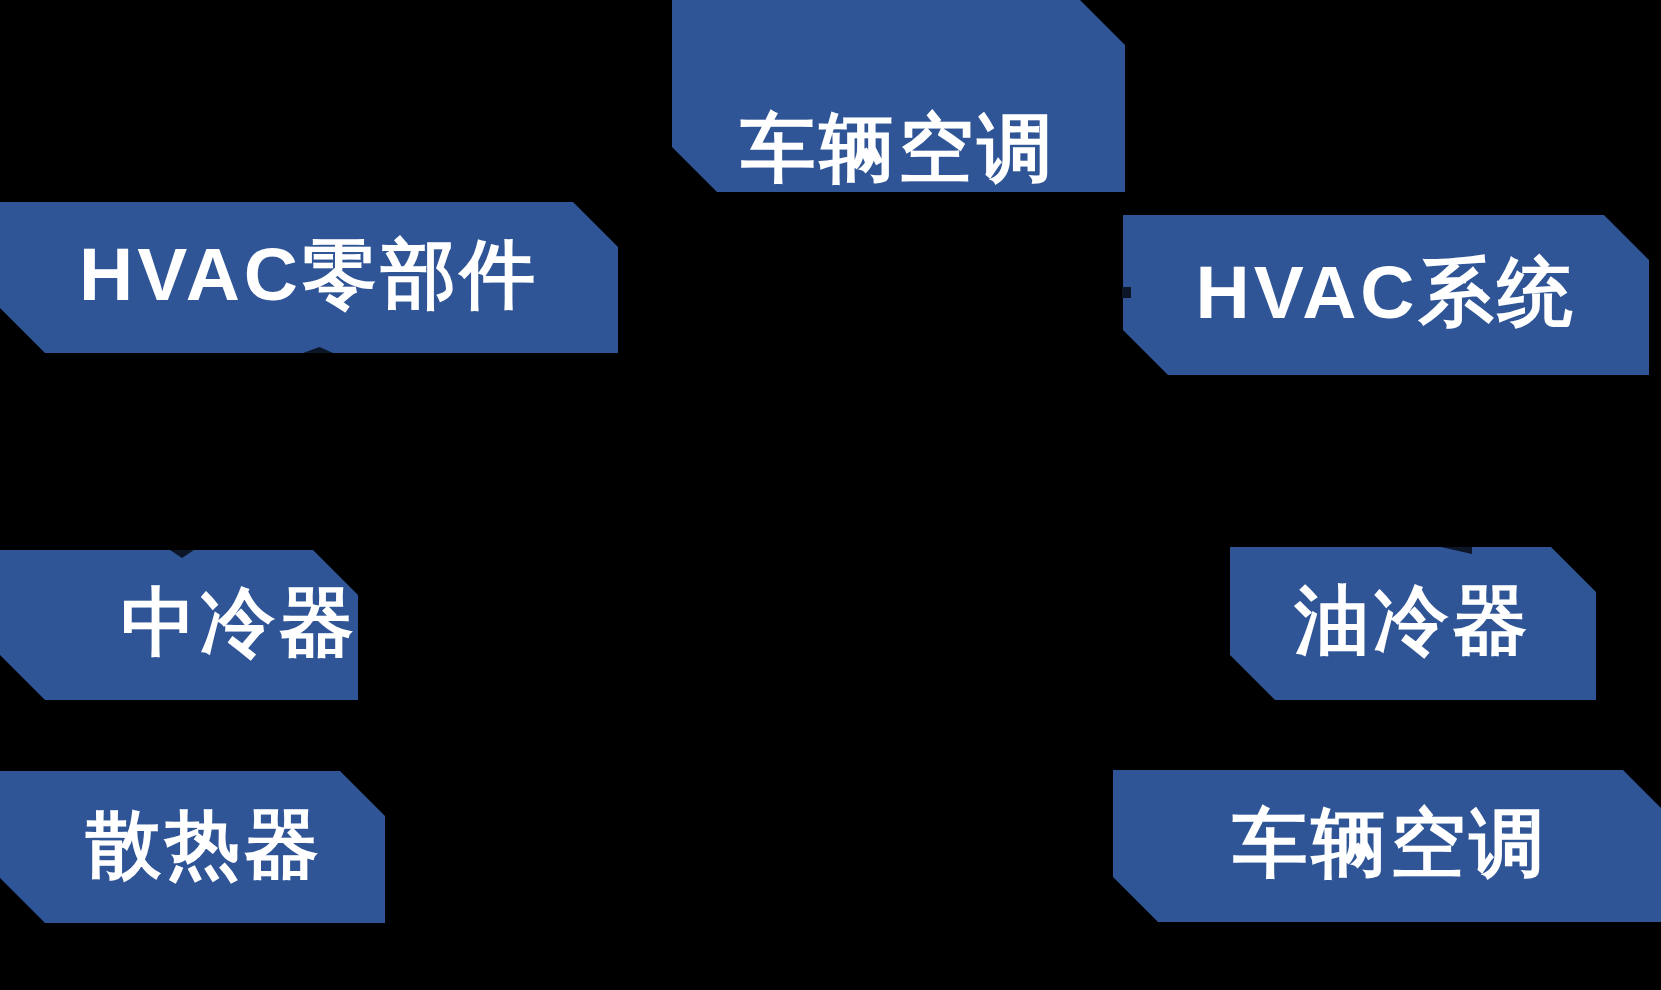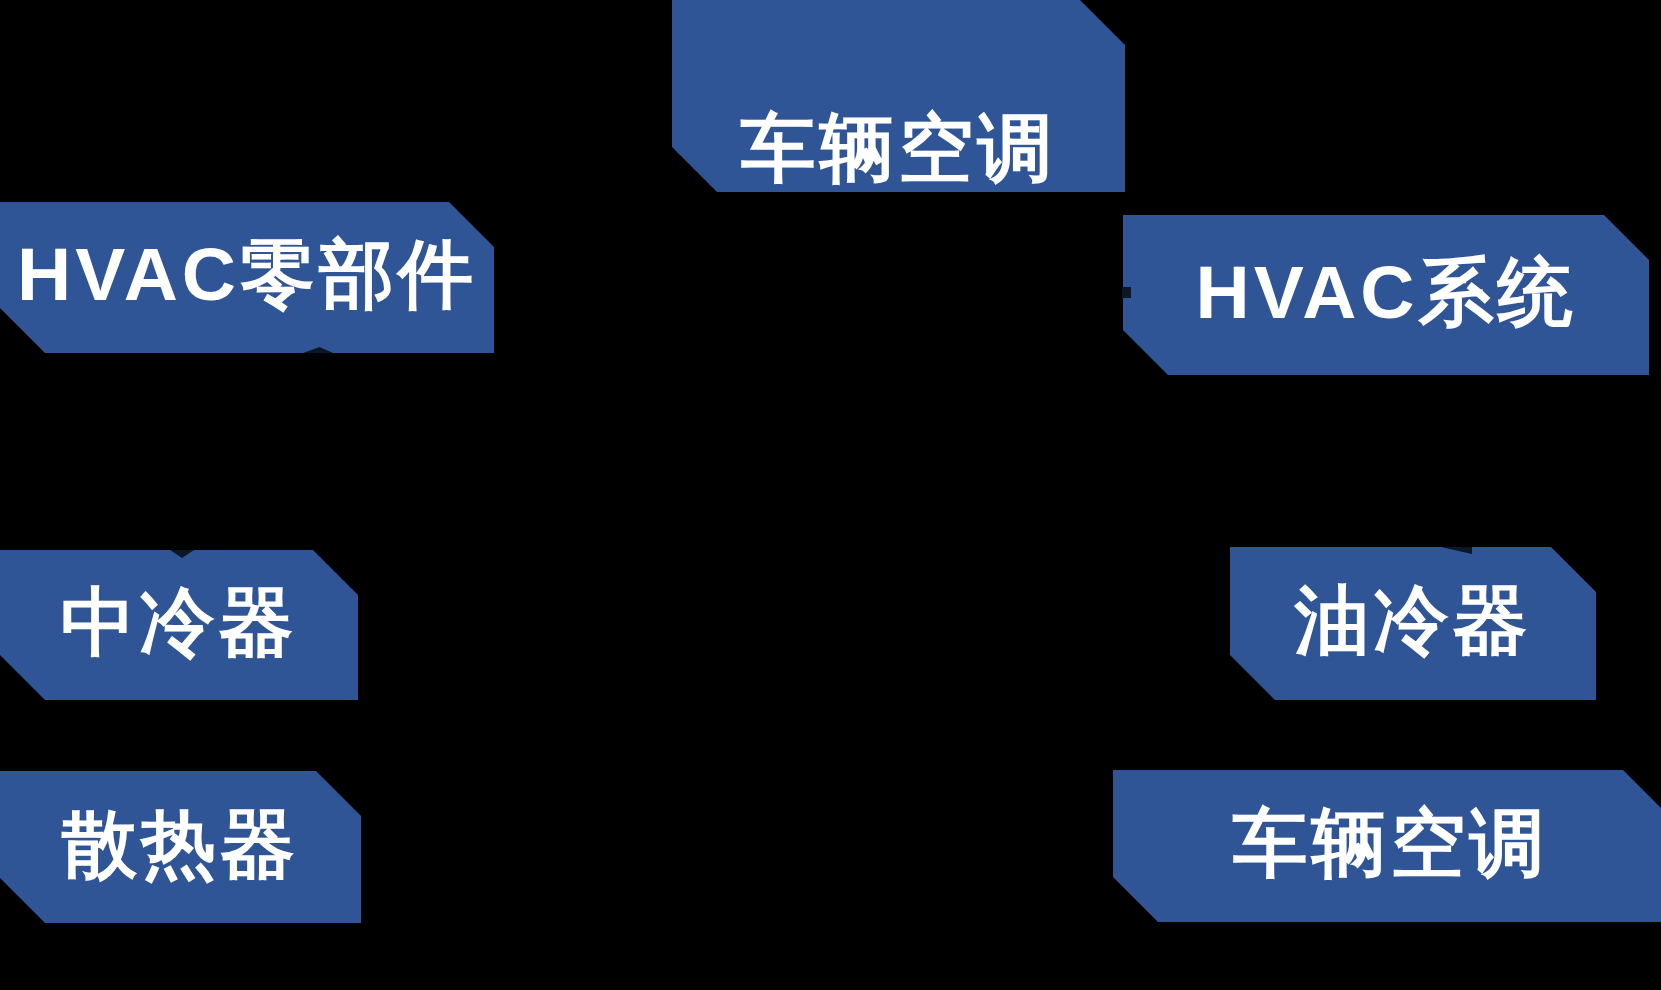--- a/index.html
+++ b/index.html
@@ -33,25 +33,25 @@
     color: var(--text-color, #fff);
     font-weight: bold;
     font-size: 75px;
     letter-spacing: 4px;
     white-space: nowrap;
     line-height: 1;
     padding-bottom: 6px;
   }
   
   #node-vehicle-ac     { left: 672px;  top: 0;     width: 453px; height: 192px; align-items: flex-end; }
-  #node-hvac-parts     { left: 0;      top: 202px; width: 494px; height: 151px; }
+  #node-hvac-parts     { left: 0;      top: 202px; width: 618px; height: 151px; }
   #node-hvac-system    { left: 1123px; top: 215px; width: 526px; height: 160px; }
-  #node-intercooler    { left: 0;      top: 550px; width: 358px; height: 150px; }
+  #node-intercooler    { left: 0;      top: 550px; width: 358px; height: 150px; justify-content: flex-end; }
   #node-oil-cooler     { left: 1230px; top: 547px; width: 366px; height: 153px; }
-  #node-radiator       { left: 0;      top: 771px; width: 361px; height: 152px; }
+  #node-radiator       { left: 0;      top: 771px; width: 361px; height: 152px; padding-left: 24px; }
   #node-battery-cooler { left: 1113px; top: 770px; width: 555px; height: 152px; }
 
   
   .artifact {
     position: absolute;
     background: var(--artifact-color, #0c1627);
   }
   #artifact-hvac-system-dash  { left: 1122px; top: 287px; width: 9px;  height: 11px; }
   #artifact-hvac-parts-notch  { left: 303px;  top: 347px; width: 30px; height: 6px;
                                 clip-path: polygon(0 100%, 55% 0, 100% 100%); }

